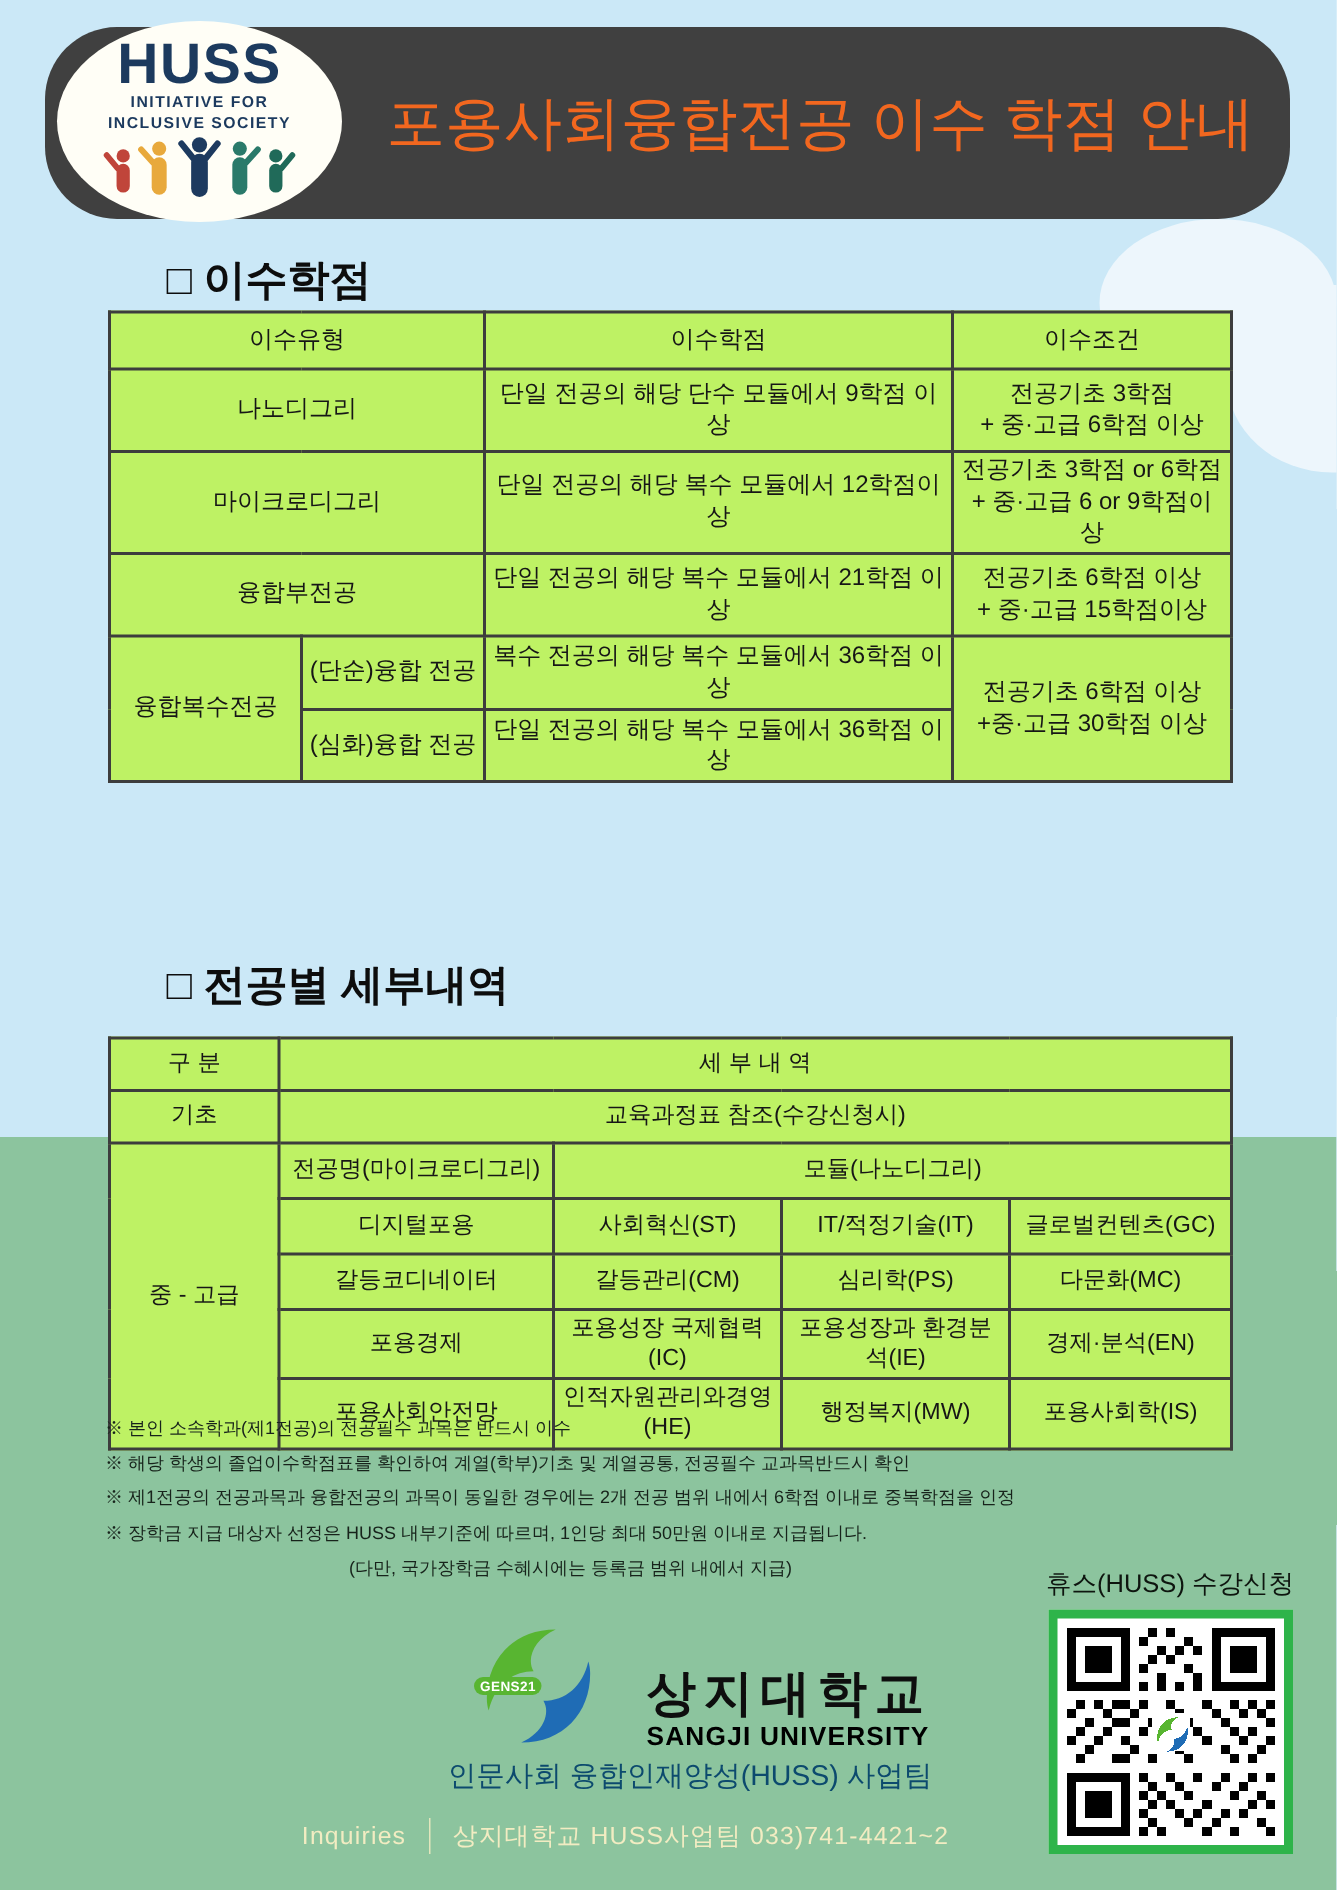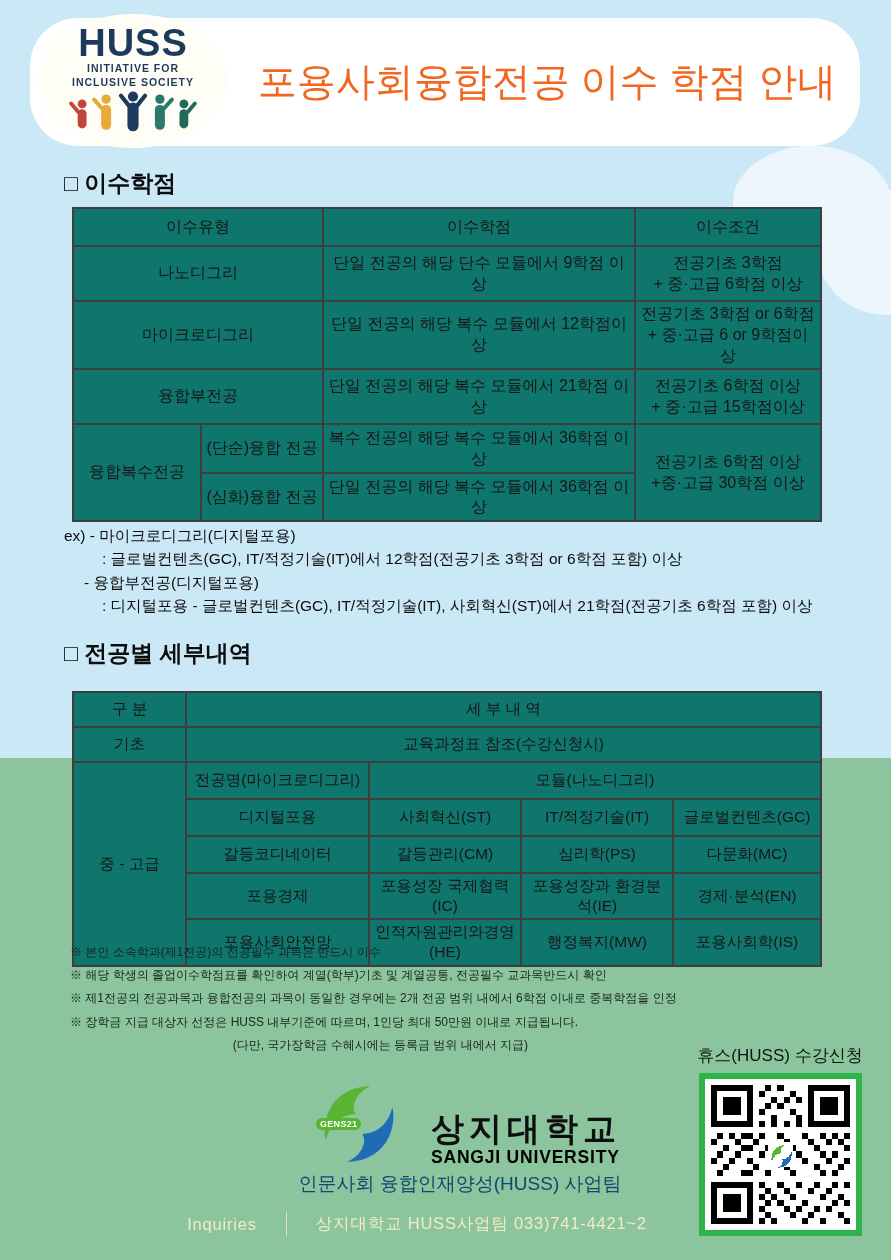--- a/index.html
+++ b/index.html
@@ -4,35 +4,35 @@
 <style>
   html,body{margin:0;padding:0;}
   .page{position:relative;width:891px;height:1260px;overflow:hidden;
         background:#cbe8f7;font-family:"Liberation Sans",sans-serif;color:#141414;}
   .grass{position:absolute;left:0;top:758px;width:100%;height:502px;background:#8cc49e;}
   .puff{position:absolute;background:#edf6fc;border-radius:50%;}
   .puff.p1{left:733px;top:146px;width:158px;height:112px;}
   .puff.p2{left:818px;top:190px;width:140px;height:125px;}
 
   .header-band{position:absolute;left:30px;top:18px;width:830px;height:128px;
-               background:#ffffff;border-radius:48px;}
+               background:#404040;border-radius:48px;}
   .logo-oval{position:absolute;left:8px;top:-4px;width:190px;height:134px;background:#fffef6;
              border-radius:50%;display:flex;flex-direction:column;align-items:center;justify-content:center;}
   .logo-title{font-size:38px;font-weight:800;color:#1c3a5e;letter-spacing:1px;line-height:1;}
   .logo-sub{font-size:10.5px;font-weight:700;color:#1c3a5e;letter-spacing:1px;line-height:1.3;}
   .people{width:136px;height:48px;margin-top:1px;}
   .main-title{position:absolute;left:222px;right:18px;top:0;height:100%;
               display:flex;align-items:center;justify-content:center;
               font-size:39px;font-weight:400;color:#f2671f;white-space:nowrap;}
 
-  .sec-title{position:absolute;font-size:23px;font-weight:700;color:#0d0d0d;}
+  .sec-title{position:absolute;font-size:28px;font-weight:700;color:#0d0d0d;margin-left:47px;}
   .t1{left:64px;top:168px;}
   .t2{left:64px;top:638px;}
 
-  table.tbl{position:absolute;border-collapse:collapse;table-layout:fixed;background:#0f766e;}
+  table.tbl{position:absolute;border-collapse:collapse;table-layout:fixed;background:#bef264;}
   .tbl td{border:2px solid #3d3d3d;text-align:center;vertical-align:middle;
           font-size:16px;color:#161616;padding:2px 4px;line-height:1.3;}
   .tbl1{left:72px;top:207px;width:748px;}
   .tbl2{left:72px;top:691px;width:748px;}
   .tbl2 td{font-size:15.5px;}
   .pre{white-space:pre-line;}
   tr.h38{height:38px;} tr.h55{height:55px;} tr.h56{height:56px;}
   tr.h49{height:49px;} tr.h48{height:48px;} tr.h35{height:35px;} tr.h37{height:37px;}
 
   .examples{position:absolute;left:64px;top:524px;font-size:15.5px;color:#0c0c0c;line-height:23.3px;}
@@ -52,21 +52,21 @@
   .team-line{position:absolute;left:130px;width:660px;top:1171px;text-align:center;
              font-size:19px;color:#0c4a6e;}
 
   .qr-label{position:absolute;left:692px;top:1044px;width:176px;text-align:center;
             font-size:17px;color:#0e150f;}
   .qr-box{position:absolute;left:699px;top:1073px;width:151px;height:151px;
           background:#fff;border:6px solid #2eb44a;}
   .qr-box svg{width:100%;height:100%;display:block;}
 
   .footer-line{position:absolute;left:0;top:1212px;width:834px;display:flex;
-               justify-content:center;align-items:center;gap:29px;
+               justify-content:center;align-items:center;gap:15px;
                color:#f2ecc2;font-size:16.5px;letter-spacing:0.8px;}
   .sep{width:1px;height:24px;background:#f2ecc2;opacity:.85;}
 </style>
 </head>
 <body>
 
 <div class="page">
 
   <div class="grass"></div>
   <div class="puff p1"></div>
@@ -141,26 +141,20 @@
       <td rowspan="2" class="pre">전공기초 6학점 이상
 +중·고급 30학점 이상</td>
     </tr>
     <tr class="h48">
       <td>(심화)융합 전공</td>
       <td>단일 전공의 해당 복수 모듈에서 36학점 이상</td>
     </tr>
   </tbody>
     </table>
 
-  <div class="examples">
-    <div class="ex i0">ex)  - 마이크로디그리(디지털포용)</div>
-    <div class="ex i1">: 글로벌컨텐츠(GC), IT/적정기술(IT)에서 12학점(전공기초 3학점 or 6학점 포함) 이상</div>
-    <div class="ex i2">- 융합부전공(디지털포용)</div>
-    <div class="ex i3">: 디지털포용 - 글로벌컨텐츠(GC), IT/적정기술(IT), 사회혁신(ST)에서 21학점(전공기초 6학점 포함) 이상</div>
-  </div>
 
   <div class="sec-title t2">□ 전공별 세부내역</div>
 
   <table class="tbl tbl2">
     <colgroup>
         <col style="width:113px">
         <col style="width:183px">
         <col style="width:152px">
         <col style="width:152px">
         <col style="width:148px">

